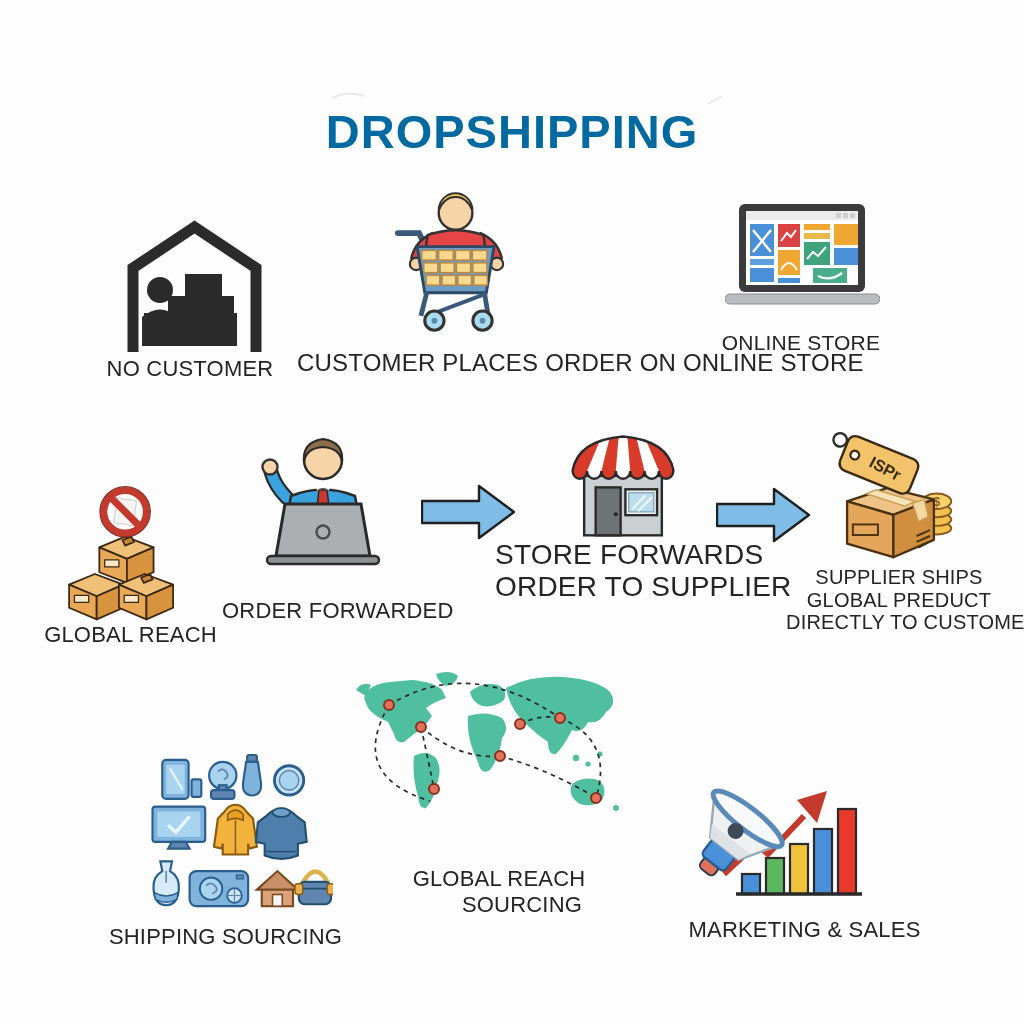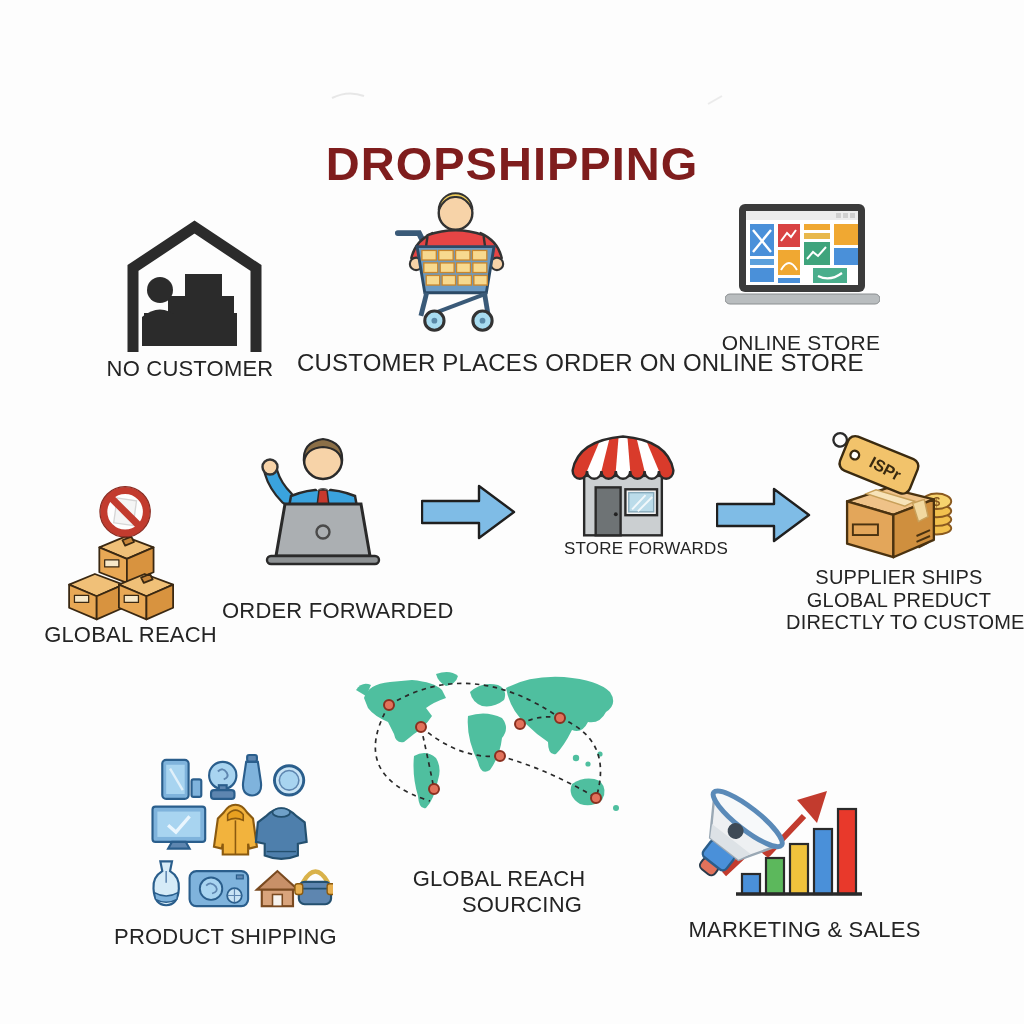--- a/index.html
+++ b/index.html
@@ -2,21 +2,21 @@
 <html><head>
 <meta charset="utf-8">
 <style>
   html,body{margin:0;padding:0;background:#ffffff;}
   #canvas{position:relative;width:1024px;height:1024px;background:#fdfdfd;overflow:hidden;
           font-family:"Liberation Sans",sans-serif;}
   .abs{position:absolute;}
   .lbl{position:absolute;text-align:center;color:#242424;font-weight:500;
        line-height:1.14;letter-spacing:.2px;white-space:nowrap;}
   #title{position:absolute;left:0;right:0;top:104px;text-align:center;
-         font-size:47px;font-weight:800;color:#7f1d1d;letter-spacing:1px;margin-top:32px;}
+         font-size:47px;font-weight:800;color:#0369a1;letter-spacing:1px;}
   svg{display:block;}
 </style>
 </head>
 <body>
 
 <div id="canvas">
 
   <div id="title">DROPSHIPPING</div>
 
   <svg class="abs" style="left:330px;top:90px;opacity:.18" width="36" height="12" viewBox="0 0 36 12">
@@ -150,22 +150,23 @@
     <path d="M25 47 A7.5 8 0 0 0 40 47 Z" fill="#ffffff"></path>
     <path d="M55 47 A7.5 8 0 0 0 70 47 Z" fill="#ffffff"></path>
     <path d="M85 47 A7.5 8 0 0 0 100 47 Z" fill="#ffffff"></path>
     <path d="M10 46 Q16 15 62.5 11 Q109 15 115 46 L115 47 A7.5 8 0 0 1 100 47 A7.5 8 0 0 1 85 47 A7.5 8 0 0 1 70 47 A7.5 8 0 0 1 55 47 A7.5 8 0 0 1 40 47 A7.5 8 0 0 1 25 47 A7.5 8 0 0 1 10 47 Z" fill="none" stroke="#2a2a2a" stroke-width="2.5"></path>
     <rect x="34" y="64" width="26" height="50" fill="#6E7375" stroke="#2a2a2a" stroke-width="2.5"></rect>
     <circle cx="55" cy="92" r="2" fill="#222"></circle>
     <rect x="65" y="66" width="33" height="27" fill="#f5f5f5" stroke="#2a2a2a" stroke-width="2.5"></rect>
     <rect x="68.5" y="69.5" width="26" height="20" fill="#BBDCEA" stroke="#88AABB" stroke-width="1.5"></rect>
     <path d="M72 87 L86 72 M78 89 L93 74" stroke="rgba(255,255,255,0.8)" stroke-width="2" fill="none"></path>
   </svg>
-  <div class="lbl" style="left:546px;top:539px;width:200px;font-size:17px">
+  <div class="lbl" style="left:495px;top:539px;width:200px;font-size:28px">
     <div>STORE FORWARDS</div>
+    <div>ORDER TO SUPPLIER</div>
   </div>
 
   <svg class="abs" style="left:716px;top:487px" width="95" height="56" viewBox="0 0 95 56">
     <polygon points="1,17 58,17 58,2 93,28 58,54 58,39 1,39" fill="#7FBCE6" stroke="#1f1f1f" stroke-width="2.4" stroke-linejoin="round"></polygon>
   </svg>
 
   <svg class="abs" style="left:820px;top:428px" width="140" height="135" viewBox="0 0 145 140">
     <g stroke="#8a5a20" stroke-width="2">
       <ellipse cx="121" cy="104" rx="15" ry="6.5" fill="#F2C14E"></ellipse>
       <ellipse cx="121" cy="95" rx="15" ry="6.5" fill="#F2C14E"></ellipse>
@@ -241,21 +242,21 @@
       <rect x="143" y="146" width="10" height="12" fill="#F7F3EE" stroke-width="1.6"></rect>
     </g>
     <g>
       <path d="M174 134 Q187 111 200 134" stroke="#D9B24A" stroke-width="4.6" fill="none"></path>
       <rect x="170" y="133" width="33" height="23" rx="6" fill="#5E86B0" stroke="#24506F" stroke-width="2.2"></rect>
       <path d="M170 140 L203 140" stroke="#24506F" stroke-width="1.6"></path>
       <rect x="166" y="135" width="8" height="11" rx="2.5" fill="#E8B050" stroke="#8a5a10" stroke-width="1.4"></rect>
       <rect x="199" y="135" width="8" height="11" rx="2.5" fill="#E8B050" stroke="#8a5a10" stroke-width="1.4"></rect>
     </g>
   </svg>
-  <div class="lbl" style="left:108px;top:924px;width:235px;font-size:22px">PRODUCT SHIPPING</div>
+  <div class="lbl" style="left:108px;top:924px;width:235px;font-size:22px">SHIPPING SOURCING</div>
 
   <svg class="abs" style="left:350px;top:668px" width="282" height="150" viewBox="0 0 282 150">
     <g fill="#4FBF9F">
       <path d="M14 30 Q18 16 40 14 L62 12 Q84 14 92 22 L96 30 Q84 34 76 40 L82 48 Q74 60 64 66 L54 74 Q46 76 44 66 L38 54 Q24 48 18 40 Z"></path>
       <path d="M6 22 Q12 13 21 17 L16 28 Z"></path>
       <path d="M86 6 Q100 1 108 8 Q106 16 96 18 Q88 14 86 6 Z"></path>
       <path d="M64 88 Q76 81 86 90 Q92 100 88 112 Q84 132 76 140 Q69 142 68 128 Q62 108 64 88 Z"></path>
       <path d="M120 24 Q132 13 148 17 Q158 22 154 32 Q144 40 132 38 Q122 34 120 24 Z"></path>
       <path d="M118 48 Q136 42 152 50 Q160 60 152 70 Q150 88 140 102 Q131 108 128 94 Q116 70 118 48 Z"></path>
       <path d="M156 20 Q180 7 214 9 Q248 12 260 24 Q268 36 256 44 Q250 56 238 54 Q232 66 222 62 Q214 78 206 86 Q198 88 198 74 Q186 66 176 56 Q160 42 156 20 Z"></path>

